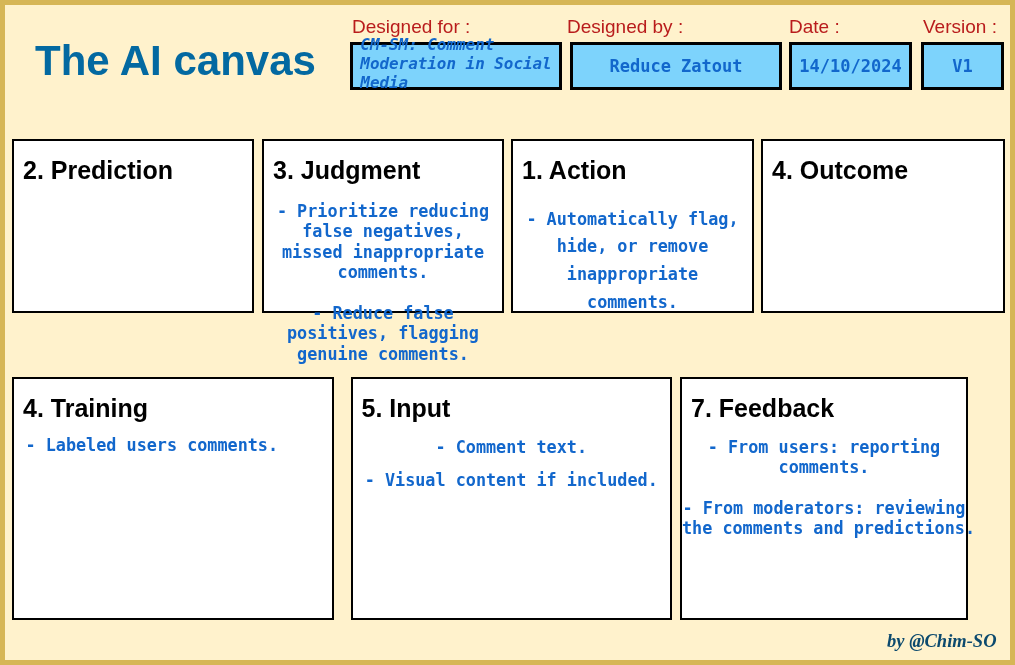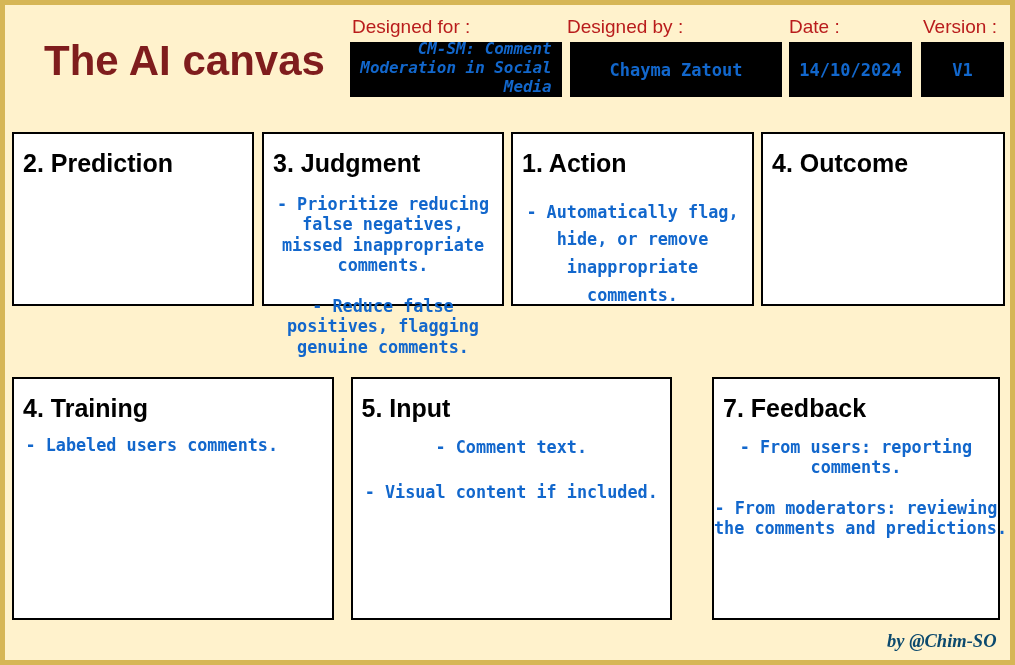--- a/index.html
+++ b/index.html
@@ -12,65 +12,65 @@
   }
   #frame {
     position: absolute;
     left: 0; top: 0; right: 0; bottom: 0;
     border: 5px solid #D6B656;
     pointer-events: none;
     z-index: 10;
   }
   .abs { position: absolute; }
   #title {
-    left: 44px; top: 40px;
+    left: 35px; top: 40px;
     font-weight: bold;
     font-size: 42px;
     line-height: 42px;
-    color: #7f1d1d;
+    color: #0369a1;
     letter-spacing: 0px;
     white-space: pre;
     text-align: right;
   }
   .hdr-label {
     top: 15.5px;
     font-size: 19px;
     line-height: 22px;
     color: #b91c1c;
     white-space: pre;
   }
   .hdr-box {
-    top: 42px; height: 55px;
-    background: #000000;
+    top: 42px; height: 48px;
+    background: #7dd3fc;
     border: 3px solid #000000;
     display: flex;
     align-items: center;
     justify-content: center;
-    text-align: right;
+    text-align: left;
   }
   .hdr-value {
     font-family: "DejaVu Sans Mono", monospace;
     font-weight: bold;
     color: #1267CC;
     font-size: 17px;
     line-height: 20px;
     white-space: pre;
   }
   #hdr-value-for {
     font-style: oblique;
     font-size: 15.9px;
     line-height: 19px;
     position: relative;
     top: -2.5px;
   }
   .canvas-box {
     background: #FFFFFF;
     border: 2.5px solid #000000;
   }
-  .row-mid { top: 132px; height: 174px; }
+  .row-mid { top: 139px; height: 174px; }
   .row-bot { top: 377px; height: 243px; }
   .box-heading {
     position: absolute;
     left: 9px; top: 17px;
     font-weight: bold;
     font-size: 25px;
     line-height: 25px;
     color: #000000;
     white-space: pre;
   }
@@ -86,21 +86,21 @@
   }
   .box-body p { margin: 0; white-space: pre; }
   .box-body p + p { margin-top: 21px; }
   #box-prediction .box-body { top: 57.5px; }
   #box-judgment   .box-body { top: 60px; }
   #box-action     .box-body { top: 64.5px; line-height: 27.7px; }
   #box-outcome    .box-body { top: 59.5px; line-height: 21px; }
   #box-outcome    .box-body p + p { margin-top: 11px; }
   #box-training   .box-body { top: 55.5px; text-align: left; left: 11.5px; }
   #box-input      .box-body { top: 57.5px; }
-  #box-input      .box-body p + p { margin-top: 25px; }
+  #box-input      .box-body p + p { margin-top: 13px; }
   #box-feedback   .box-body { top: 57.5px; }
   #credit {
     right: 18.5px; top: 630px;
     font-family: "Liberation Serif", serif;
     font-weight: bold;
     font-style: italic;
     font-size: 18.5px;
     line-height: 22px;
     color: #0c4a6e;
     white-space: pre;
@@ -117,21 +117,21 @@
 <div class="abs hdr-label" style="left:567px">Designed by :</div>
 <div class="abs hdr-label" style="left:789px">Date :</div>
 <div class="abs hdr-label" style="left:923px">Version :</div>
 
 <div class="abs hdr-box" style="left:350px;width:212px">
   <div id="hdr-value-for" class="hdr-value">CM-SM: Comment
 Moderation in Social
 Media</div>
 </div>
 <div class="abs hdr-box" style="left:570px;width:212px">
-  <div class="hdr-value">Chayma Zatout</div>
+  <div class="hdr-value">Reduce Zatout</div>
 </div>
 <div class="abs hdr-box" style="left:789px;width:123px">
   <div class="hdr-value">14/10/2024</div>
 </div>
 <div class="abs hdr-box" style="left:921px;width:83px">
   <div class="hdr-value">V1</div>
 </div>
 
 <div id="box-prediction" class="abs canvas-box row-mid" style="left:12px;width:242px">
   <div class="box-heading">2. Prediction</div>
@@ -167,21 +167,21 @@
     <p>- Labeled users comments.</p>
   </div>
 </div>
 <div id="box-input" class="abs canvas-box row-bot" style="left:350.5px;width:321.5px">
   <div class="box-heading">5. Input</div>
   <div class="box-body">
     <p>- Comment text.</p>
     <p>- Visual content if included.</p>
   </div>
 </div>
-<div id="box-feedback" class="abs canvas-box row-bot" style="left:712px;width:288px">
+<div id="box-feedback" class="abs canvas-box row-bot" style="left:680px;width:288px">
   <div class="box-heading">7. Feedback</div>
   <div class="box-body">
     <p>- From users: reporting
 comments.</p>
     <p>- From moderators: reviewing
 the comments and predictions.</p>
   </div>
 </div>
 
 <div id="credit" class="abs">by @Chim-SO</div>

